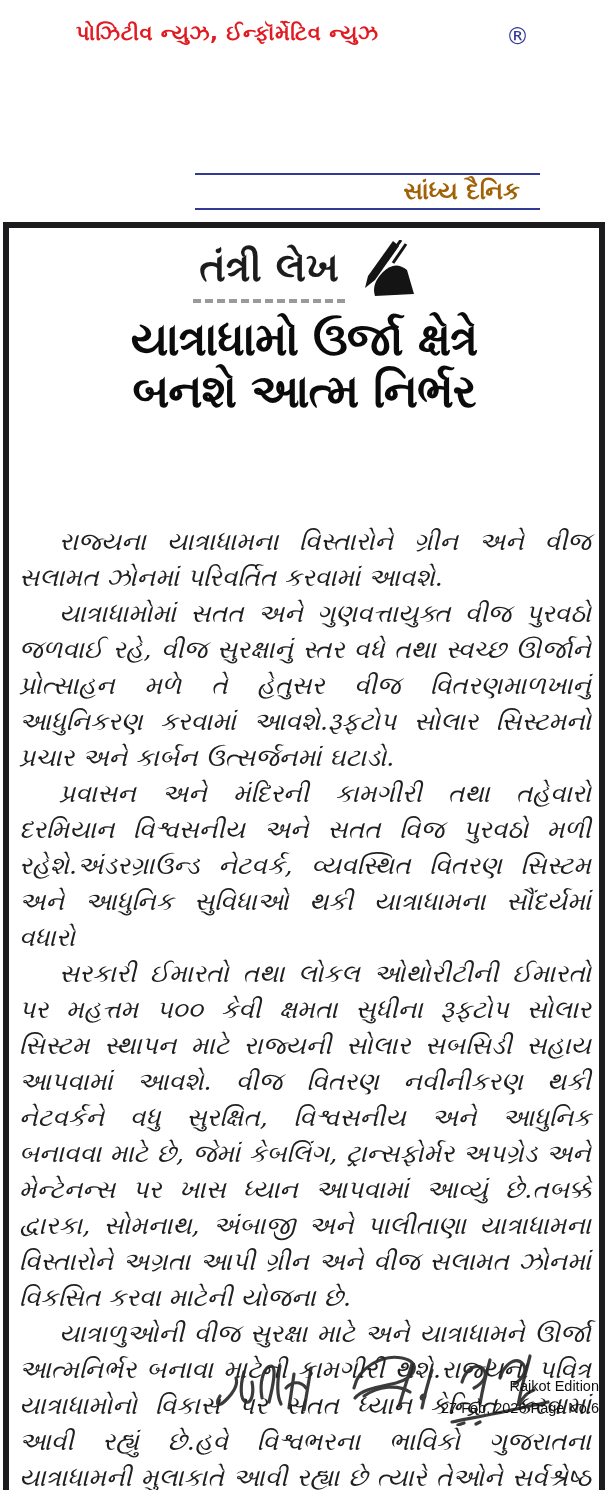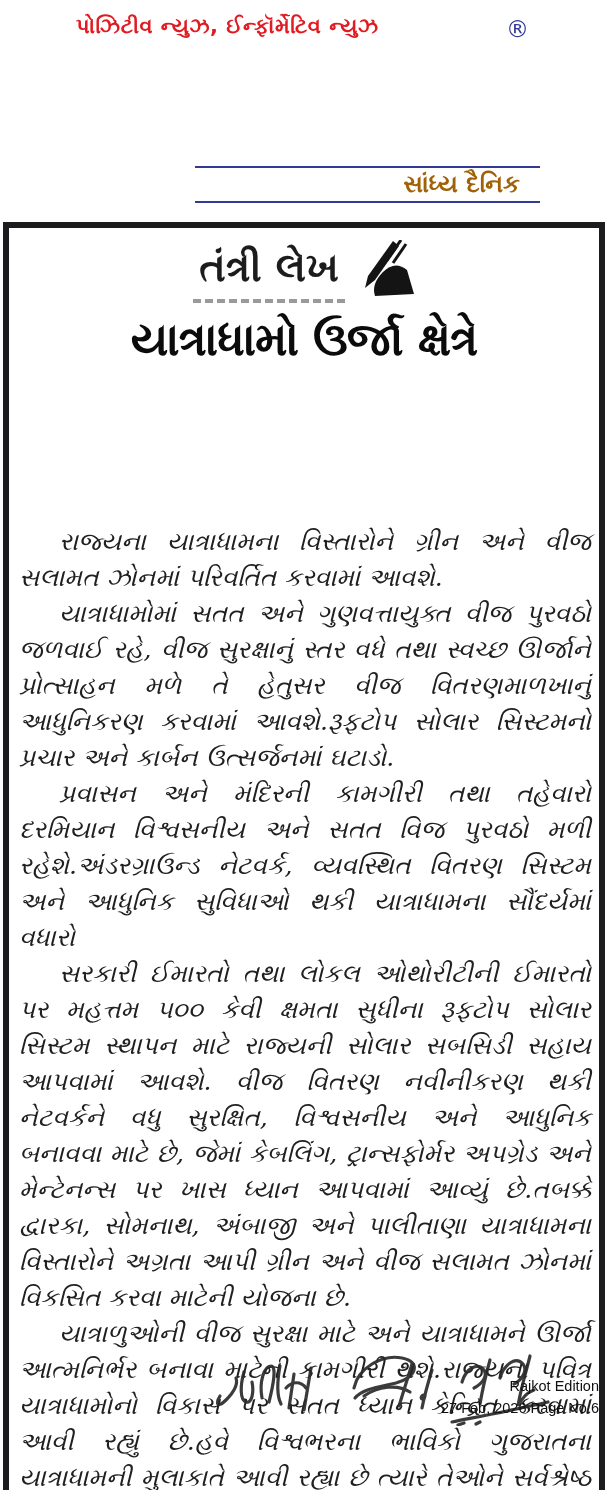--- a/index.html
+++ b/index.html
@@ -7,21 +7,21 @@
   #page {
     position: relative;
     width: 613px;
     height: 1490px;
     background: #ffffff;
     overflow: hidden;
     font-family: "Liberation Sans", sans-serif;
   }
 
   
-  .masthead { position: absolute; top: 0; left: 0; width: 519px; height: 218px; }
+  .masthead { position: absolute; top: 7px; left: 0; width: 519px; height: 218px; }
   .tagline {
     position: absolute; top: 14px; left: 76px;
     font-size: 21px; font-weight: bold;
     color: #e01b22;
     font-family: "DejaVu Sans", sans-serif;
     letter-spacing: 0.5px;
   }
   .logo {
     position: absolute; top: 38px; left: 88px; width: 445px;
     font-size: 104px; line-height: 1.05;
@@ -118,20 +118,21 @@
           <path d="M40 1 L46 6 L22 40 L12 48 L15 36 Z" fill="#141414"></path>
           <path d="M48 0 L34 20" stroke="#141414" stroke-width="3" fill="none"></path>
           <path d="M53 4 L40 23" stroke="#141414" stroke-width="3" fill="none"></path>
           <path d="M30 32 Q42 20 54 30 L61 54 L22 56 Q18 44 30 32 Z" fill="#141414"></path>
         </svg>
       </span>
     </div>
 
     <h1 class="headline">
       <span>યાત્રાધામો ઉર્જા ક્ષેત્રે</span><br>
+      <span>બનશે આત્મ નિર્ભર</span>
     </h1>
 
     <div class="body-copy">
       <p>રાજ્યના યાત્રાધામના વિસ્તારોને ગ્રીન અને વીજ સલામત ઝોનમાં પરિવર્તિત કરવામાં આવશે.</p>
       <p>યાત્રાધામોમાં સતત અને ગુણવત્તાયુક્ત વીજ પુરવઠો જળવાઈ રહે, વીજ સુરક્ષાનું સ્તર વધે તથા સ્વચ્છ ઊર્જાને પ્રોત્સાહન મળે તે હેતુસર વીજ વિતરણમાળખાનું આધુનિકરણ કરવામાં આવશે.રૂફટોપ સોલાર સિસ્ટમનો પ્રચાર અને કાર્બન ઉત્સર્જનમાં ઘટાડો.</p>
       <p>પ્રવાસન અને મંદિરની કામગીરી તથા તહેવારો દરમિયાન વિશ્વસનીય અને સતત વિજ પુરવઠો મળી રહેશે.અંડરગ્રાઉન્ડ નેટવર્ક, વ્યવસ્થિત વિતરણ સિસ્ટમ અને આધુનિક સુવિધાઓ થકી યાત્રાધામના સૌંદર્યમાં વધારો</p>
       <p>સરકારી ઈમારતો તથા લોકલ ઓથોરીટીની ઈમારતો પર મહત્તમ ૫૦૦ કેવી ક્ષમતા સુધીના રૂફટોપ સોલાર સિસ્ટમ સ્થાપન માટે રાજ્યની સોલાર સબસિડી સહાય આપવામાં આવશે. વીજ વિતરણ નવીનીકરણ થકી નેટવર્કને વધુ સુરક્ષિત, વિશ્વસનીય અને આધુનિક બનાવવા માટે છે, જેમાં કેબલિંગ, ટ્રાન્સફોર્મર અપગ્રેડ અને મેન્ટેનન્સ પર ખાસ ધ્યાન આપવામાં આવ્યું છે.તબક્કે દ્વારકા, સોમનાથ, અંબાજી અને પાલીતાણા યાત્રાધામના વિસ્તારોને અગ્રતા આપી ગ્રીન અને વીજ સલામત ઝોનમાં વિકસિત કરવા માટેની યોજના છે.</p>
       <p>યાત્રાળુઓની વીજ સુરક્ષા માટે અને યાત્રાધામને ઊર્જા આત્મનિર્ભર બનાવા માટેની કામગીરી થશે.રાજ્યના પવિત્ર યાત્રાધામોનો વિકાસ પર સતત ધ્યાન કેન્દ્રિત કરવામાં આવી રહ્યું છે.હવે વિશ્વભરના ભાવિકો ગુજરાતના યાત્રાધામની મુલાકાતે આવી રહ્યા છે ત્યારે તેઓને સર્વશ્રેષ્ઠ સુવિધા પુરી પાડવા માટે સરકારે કમર કસી છે.</p>
     </div>
 

